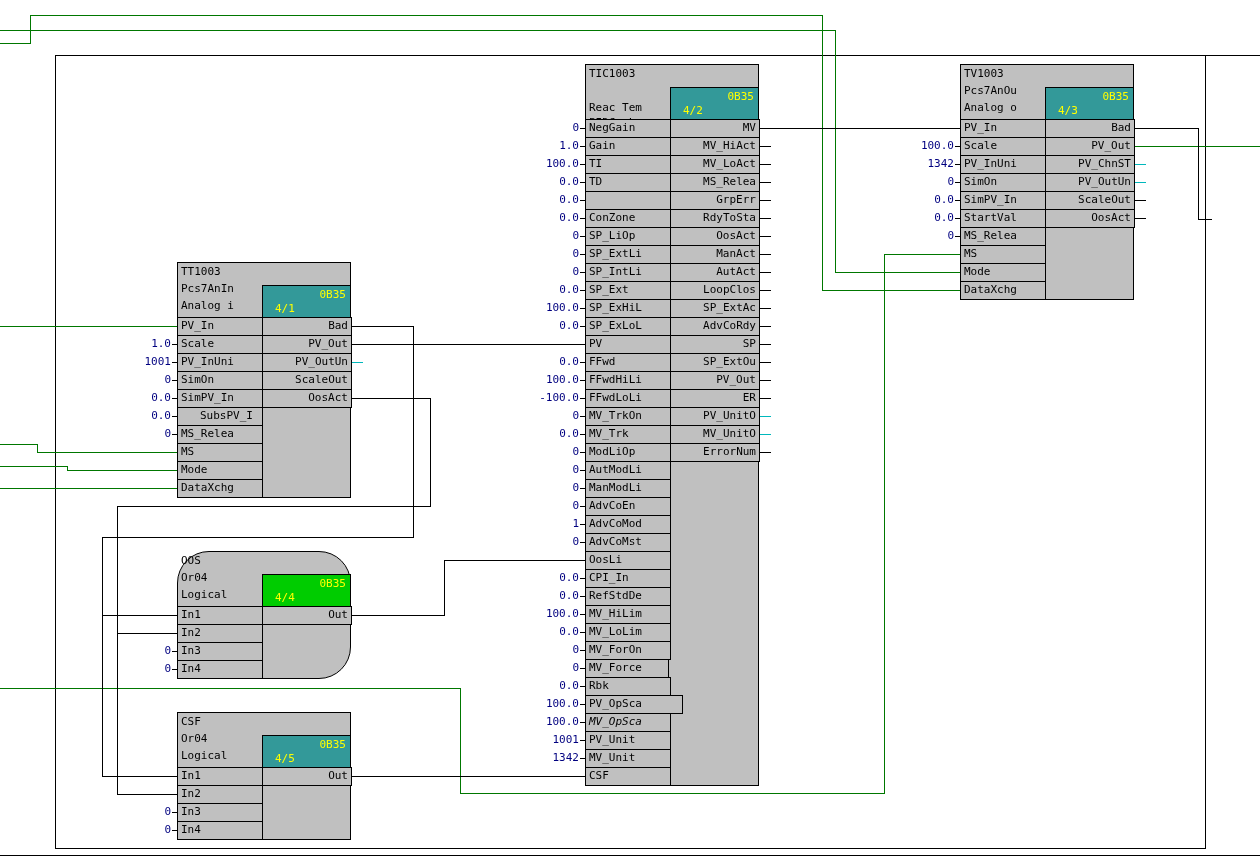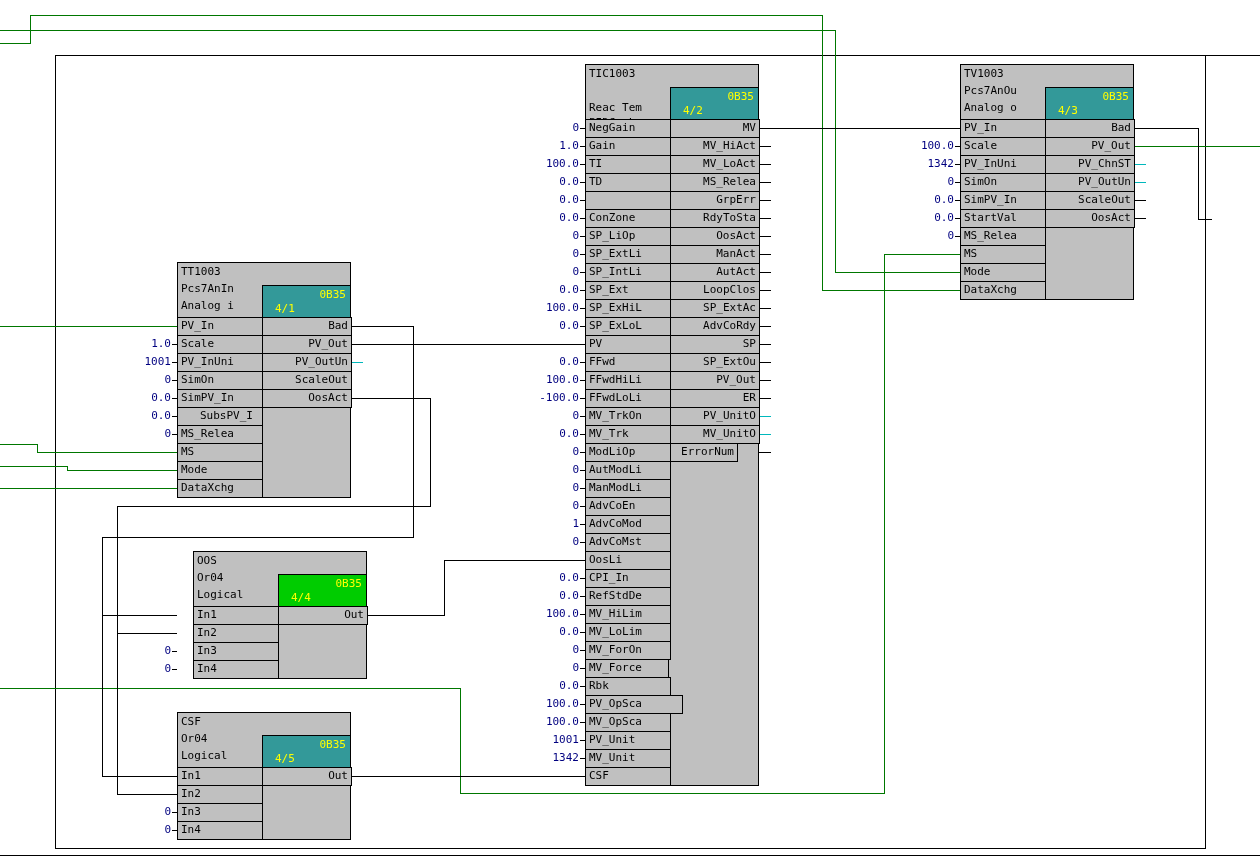--- a/index.html
+++ b/index.html
@@ -218,21 +218,21 @@
         <div class="cell" style="left: -1px; top: 468px; width: 86px;">AdvCoMst</div>
         <div class="cell" style="left: -1px; top: 486px; width: 86px;">OosLi</div>
         <div class="cell" style="left: -1px; top: 504px; width: 86px;">CPI_In</div>
         <div class="cell" style="left: -1px; top: 522px; width: 86px;">RefStdDe</div>
         <div class="cell" style="left: -1px; top: 540px; width: 86px;">MV_HiLim</div>
         <div class="cell" style="left: -1px; top: 558px; width: 86px;">MV_LoLim</div>
         <div class="cell" style="left: -1px; top: 576px; width: 86px;">MV_ForOn</div>
         <div class="cell" style="left: -1px; top: 594px; width: 84px;">MV_Force</div>
         <div class="cell" style="left: -1px; top: 612px; width: 86px;">Rbk</div>
         <div class="cell" style="left: -1px; top: 630px; width: 98px;">PV_OpSca</div>
-        <div class="cell" style="left: -1px; top: 648px; width: 86px;">MV_OpSca</div>
+        <div class="cell" style="left: -1px; top: 648px; width: 86px; font-style: italic;">MV_OpSca</div>
         <div class="cell" style="left: -1px; top: 666px; width: 86px;">PV_Unit</div>
         <div class="cell" style="left: -1px; top: 684px; width: 86px;">MV_Unit</div>
         <div class="cell" style="left: -1px; top: 702px; width: 86px;">CSF</div>
         <div class="cell out" style="left: 84px; top: 54px; width: 90px;">MV</div>
         <div class="cell out" style="left: 84px; top: 72px; width: 90px;">MV_HiAct</div>
         <div class="cell out" style="left: 84px; top: 90px; width: 90px;">MV_LoAct</div>
         <div class="cell out" style="left: 84px; top: 108px; width: 90px;">MS_Relea</div>
         <div class="cell out" style="left: 84px; top: 126px; width: 90px;">GrpErr</div>
         <div class="cell out" style="left: 84px; top: 144px; width: 90px;">RdyToSta</div>
         <div class="cell out" style="left: 84px; top: 162px; width: 90px;">OosAct</div>
@@ -240,21 +240,21 @@
         <div class="cell out" style="left: 84px; top: 198px; width: 90px;">AutAct</div>
         <div class="cell out" style="left: 84px; top: 216px; width: 90px;">LoopClos</div>
         <div class="cell out" style="left: 84px; top: 234px; width: 90px;">SP_ExtAc</div>
         <div class="cell out" style="left: 84px; top: 252px; width: 90px;">AdvCoRdy</div>
         <div class="cell out" style="left: 84px; top: 270px; width: 90px;">SP</div>
         <div class="cell out" style="left: 84px; top: 288px; width: 90px;">SP_ExtOu</div>
         <div class="cell out" style="left: 84px; top: 306px; width: 90px;">PV_Out</div>
         <div class="cell out" style="left: 84px; top: 324px; width: 90px;">ER</div>
         <div class="cell out" style="left: 84px; top: 342px; width: 90px;">PV_UnitO</div>
         <div class="cell out" style="left: 84px; top: 360px; width: 90px;">MV_UnitO</div>
-        <div class="cell out" style="left: 84px; top: 378px; width: 68px;">ErrorNum</div>
+        <div class="cell out" style="left: 84px; top: 378px; width: 90px;">ErrorNum</div>
       </div>
       <div class="val" style="left: 884px; top: 139px; color: rgb(0, 0, 128);">100.0</div>
       <div class="val" style="left: 884px; top: 157px; color: rgb(0, 0, 128);">1342</div>
       <div class="val" style="left: 884px; top: 175px; color: rgb(0, 0, 128);">0</div>
       <div class="val" style="left: 884px; top: 193px; color: rgb(0, 0, 128);">0.0</div>
       <div class="val" style="left: 884px; top: 211px; color: rgb(0, 0, 128);">0.0</div>
       <div class="val" style="left: 884px; top: 229px; color: rgb(0, 0, 128);">0</div>
       <div class="block" style="left: 960px; top: 64px; height: 236px; background: rgb(192, 192, 192);">
         <div class="title-line" style="top: 2px;">TV1003</div>
         <div class="title-line" style="top: 19px;">Pcs7AnOu</div>
@@ -275,21 +275,21 @@
         <div class="cell" style="left: -1px; top: 216px; width: 86px;">DataXchg</div>
         <div class="cell out" style="left: 84px; top: 54px; width: 90px;">Bad</div>
         <div class="cell out" style="left: 84px; top: 72px; width: 90px;">PV_Out</div>
         <div class="cell out" style="left: 84px; top: 90px; width: 90px;">PV_ChnST</div>
         <div class="cell out" style="left: 84px; top: 108px; width: 90px;">PV_OutUn</div>
         <div class="cell out" style="left: 84px; top: 126px; width: 90px;">ScaleOut</div>
         <div class="cell out" style="left: 84px; top: 144px; width: 90px;">OosAct</div>
       </div>
       <div class="val" style="left: 101px; top: 644px; color: rgb(0, 0, 128);">0</div>
       <div class="val" style="left: 101px; top: 662px; color: rgb(0, 0, 128);">0</div>
-      <div class="block" style="left: 193px; top: 551px; height: 128px; background: rgb(192, 192, 192);">
+      <div class="block" style="left: 177px; top: 551px; height: 128px; background: rgb(192, 192, 192); border-radius: 32px;">
         <div class="title-line" style="top: 2px;">OOS</div>
         <div class="title-line" style="top: 19px;">Or04</div>
         <div class="title-line" style="top: 36px;">Logical</div>
         <div class="badge" style="left: 84px; top: 22px; width: 89px; height: 33px; background: rgb(0, 204, 0); color: rgb(255, 255, 0);">
           <span class="ob">0B35</span>
           <span class="run">4/4</span>
         </div>
         <div class="cell" style="left: -1px; top: 54px; width: 86px;">In1</div>
         <div class="cell" style="left: -1px; top: 72px; width: 86px;">In2</div>
         <div class="cell" style="left: -1px; top: 90px; width: 86px;">In3</div>

